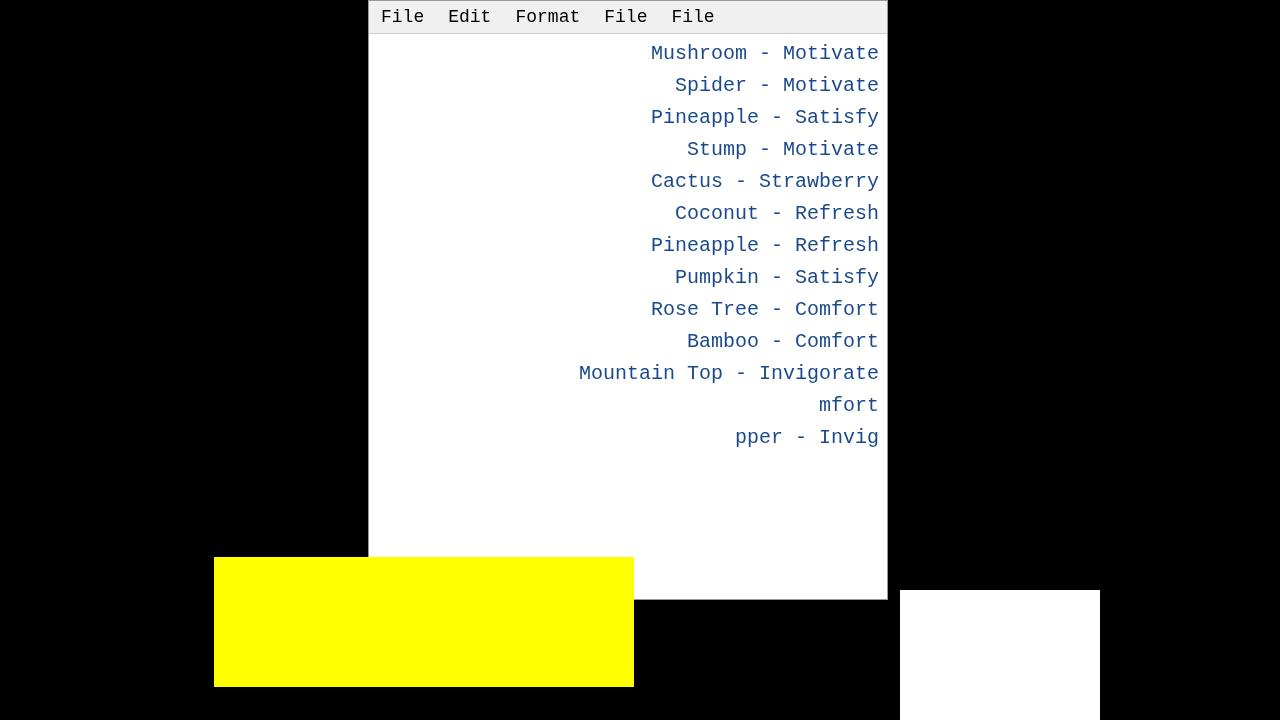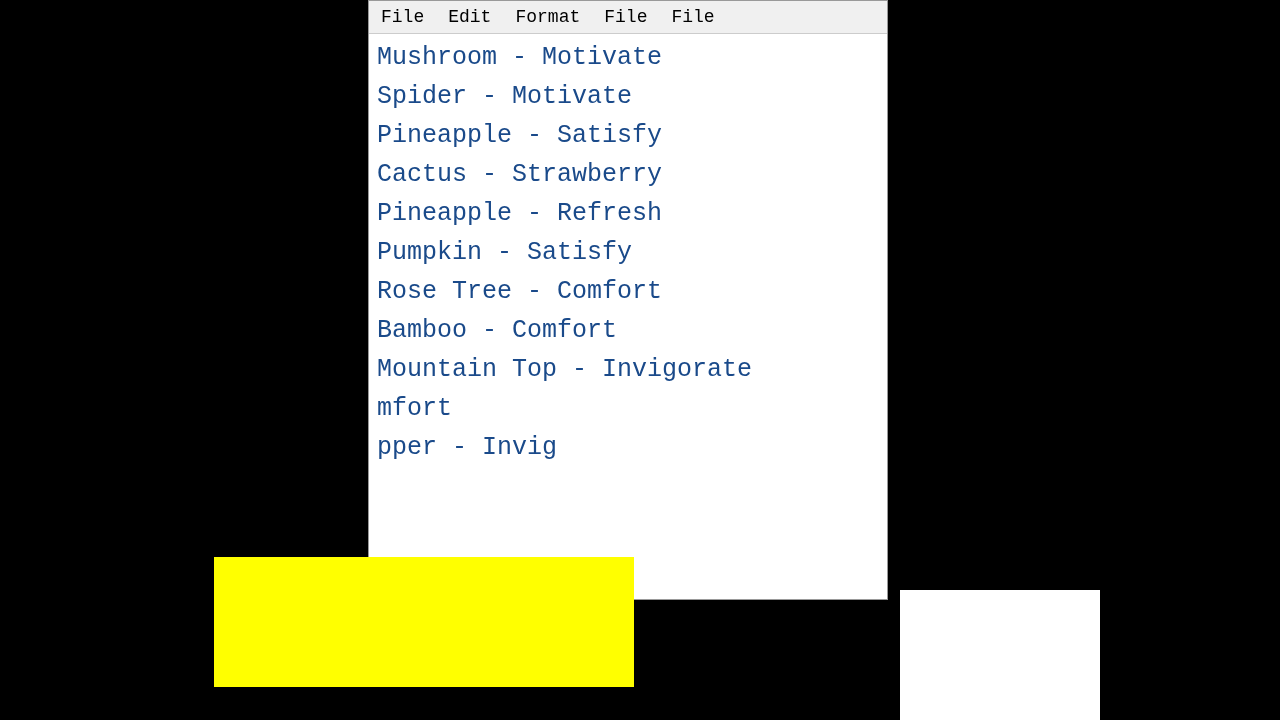--- a/index.html
+++ b/index.html
@@ -50,25 +50,26 @@
     }
 
     .content-area {
       padding: 4px 0px;
       background-color: #ffffff;
       overflow: hidden;
     }
 
     .list-item {
       font-family: 'Courier New', Courier, monospace;
-      font-size: 25px;
+      font-size: 20px;
       color: #1a4a8a;
       padding: 2px 8px;
       line-height: 1.4;
       white-space: nowrap;
+      text-align: right;
     }
 
     .yellow-overlay {
       position: absolute;
       left: 214px;
       top: 557px;
       width: 420px;
       height: 130px;
       background-color: #ffff00;
       z-index: 10;
@@ -94,21 +95,23 @@
       <span class="menubar-item">File</span>
       <span class="menubar-item">Edit</span>
       <span class="menubar-item">Format</span>
       <span class="menubar-item">File</span>
       <span class="menubar-item">File</span>
     </div>
     <div class="content-area">
       <div class="list-item">Mushroom - Motivate</div>
       <div class="list-item">Spider - Motivate</div>
       <div class="list-item">Pineapple - Satisfy</div>
+      <div class="list-item">Stump - Motivate</div>
       <div class="list-item">Cactus - Strawberry</div>
+      <div class="list-item">Coconut - Refresh</div>
       <div class="list-item">Pineapple - Refresh</div>
       <div class="list-item">Pumpkin - Satisfy</div>
       <div class="list-item">Rose Tree - Comfort</div>
       <div class="list-item">Bamboo - Comfort</div>
       <div class="list-item">Mountain Top - Invigorate</div>
       <div class="list-item">mfort</div>
       <div class="list-item">pper - Invig</div>
     </div>
   </div>
 

